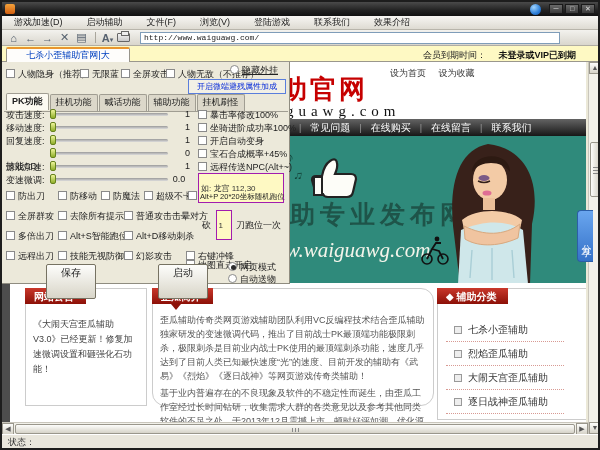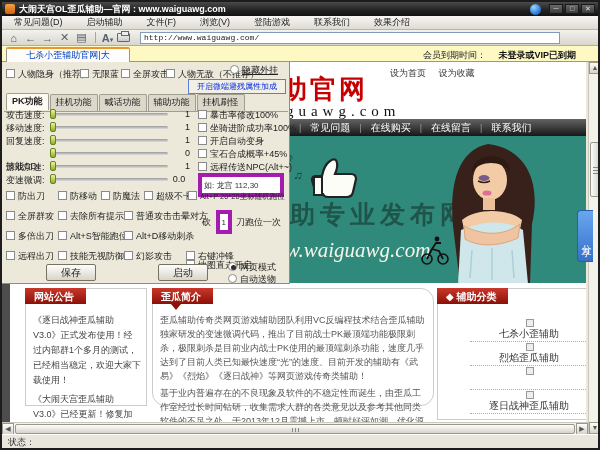--- a/index.html
+++ b/index.html
@@ -54,22 +54,22 @@
   .banner-site{position:absolute;left:256px;top:102px;font-size:21px;font-style:italic;color:#f4f4ea;
     font-family:"Liberation Serif","DejaVu Serif",serif;white-space:nowrap;}
   
   .cbox{position:absolute;background:#fff;border:1px solid #ccc;}
   .red-header{position:absolute;left:-1px;top:-1px;height:16px;padding:2px 12px 0 9px;
     background:linear-gradient(#c9382b,#8c1007);color:#fff;font-size:10px;font-weight:bold;white-space:nowrap;}
   .notch{position:absolute;left:18px;top:15px;width:0;height:0;border-left:5px solid transparent;
     border-right:5px solid transparent;border-top:6px solid #8c1007;}
   .cbox .body-text{position:absolute;left:7px;right:5px;top:24px;font-size:9px;color:#444;line-height:15px;overflow:hidden;}
   .intro-text{line-height:14px !important;color:#555 !important;}
-  .cat-item{position:absolute;left:32px;width:118px;height:23px;border-bottom:1px dotted #d89a93;
-    font-size:10px;color:#333;display:flex;align-items:center;flex-direction:column;}
+  .cat-item{position:absolute;left:8px;width:118px;height:23px;border-bottom:1px dotted #d89a93;
+    font-size:10px;color:#333;display:flex;align-items:center;}
   .cat-ico{width:8px;height:8px;border:1px solid #999;background:#eee;margin:0 6px 0 8px;flex:0 0 auto;}
   
   .vscroll{left:586px;top:60px;width:12px;height:372px;background:#f2f1ea;border-left:1px solid #c9c6bc;z-index:2;}
   .hscroll{left:0;top:420px;width:586px;height:12px;background:#f2f1ea;border-top:1px solid #c9c6bc;z-index:2;}
   .sb-btn{position:absolute;width:12px;height:12px;background:linear-gradient(#fdfdfb,#d6d3c8);
     border:1px solid #9a978c;font-size:7px;color:#555;text-align:center;line-height:10px;}
   .sb-thumb-v{position:absolute;left:1px;top:80px;width:10px;height:55px;background:linear-gradient(90deg,#fdfdfb,#d6d3c8);border:1px solid #9a978c;border-radius:2px;}
   .sb-thumb-h{position:absolute;left:13px;top:1px;width:560px;height:10px;background:linear-gradient(#fdfdfb,#d6d3c8);border:1px solid #9a978c;border-radius:2px;}
   .grip{position:absolute;left:2px;top:24px;width:6px;height:1px;background:#888;box-shadow:0 3px 0 #888,0 6px 0 #888;}
   .grip-h{position:absolute;left:276px;top:3px;width:1px;height:4px;background:#888;box-shadow:3px 0 0 #888,6px 0 0 #888;}
@@ -85,46 +85,45 @@
   .chk{white-space:nowrap;}
   .hide-link{text-decoration:underline;}
   .micro-link{border:1px solid #5a7edc;color:#0026d8;font-size:8px;text-align:center;padding:1px 2px;width:98px;background:#f2f0e6;}
   .ptab{display:inline-block;padding:1px 5px 2px 5px;border:1px solid #a09d92;border-bottom:none;background:#dcd8ca;margin-right:1px;border-radius:2px 2px 0 0;}
   .ptab.active{background:#fcfaf2;font-weight:bold;position:relative;top:-1px;}
   .ptabs{border-bottom:1px solid #a09d92;padding-left:2px;width:284px;}
   .slider-row{white-space:nowrap;}
   .track{position:absolute;height:3px;background:linear-gradient(#9a9a9a,#dcdcdc);border-radius:2px;width:118px;}
   .thumb{position:absolute;width:6px;height:10px;top:-4px;left:0;background:linear-gradient(#eef59a,#8fae2a);border:1px solid #66821c;border-radius:2px;}
   .sval{position:absolute;width:16px;text-align:right;}
-  .npc-input,.chop-input{border:4px solid #a21caf;background:#ffffff;font-size:8px;color:#333;height:14px;padding:8px 2px;}
-  .btn{position:absolute;width:50px;height:17px;background:linear-gradient(#fdfdfb,#d8d5c8);
+  .npc-input,.chop-input{border:1px solid #a21caf;background:#fef9c3;font-size:8px;color:#333;height:14px;padding:14px 2px;}
+  .btn{position:absolute;width:50px;height:35px;background:linear-gradient(#fdfdfb,#d8d5c8);
     border:1px solid #767262;border-radius:2px;font-size:10px;text-align:center;line-height:15px;}
   .small-note{font-size:7.5px;}
   
   .statusbar{left:0;top:432px;width:100%;height:14px;background:#e9e6dc;border-top:1px solid #fff;
     font-size:9px;color:#333;padding:1px 6px;z-index:6;}
   .bottom-edge{left:0;top:446px;width:100%;height:4px;background:#161616;z-index:6;}
 </style>
 </head>
 <body>
 
 <div class="window">
 
   <div class="abs titlebar">
     <span class="app-icon"></span>
-    <span>大闹天宫OL歪瓜辅助—官网 : www.waiguawg.com</span>
     <span class="tb-spacer"></span>
     <span class="gem"></span>
     <span class="winbtn">─</span>
     <span class="winbtn">□</span>
     <span class="winbtn">✕</span>
   </div>
 
   <div class="abs menubar">
-    <span class="menu-item">常见问题(D)</span>
+    <span class="menu-item">游戏加速(D)</span>
     <span class="menu-item">启动辅助</span>
     <span class="menu-item">文件(F)</span>
     <span class="menu-item">浏览(V)</span>
     <span class="menu-item">登陆游戏</span>
     <span class="menu-item">联系我们</span>
     <span class="menu-item">效果介绍</span>
   </div>
 
   <div class="abs toolbar">
     <span class="tool-icon">⌂</span>
@@ -197,21 +196,20 @@
         <path d="M30 82 C44 70 76 70 90 82 L87 96 C66 88 52 88 33 96 Z" fill="#f3cba6"></path>
         <path d="M29 92 C52 82 74 82 91 92 L96 146 L26 146 Z" fill="#cfe7ea"></path>
         <path d="M32 88 C52 98 72 98 88 86 L86 100 C64 110 44 108 33 101 Z" fill="#f0c4a0" stroke="#d8a87e" stroke-width="1"></path>
         <path d="M40 112 L38 140 M60 110 L60 142 M80 112 L82 140" stroke="#a9ced6" stroke-width="1.4" fill="none"></path>
       </svg>
     </div>
 
     <div class="cbox" style="left:23px;top:226px;width:122px;height:118px;">
       <div class="red-header">网站公告</div>
       <div class="body-text">
-        <div>《逐日战神歪瓜辅助V3.0》正式发布使用！经过内部群1个多月的测试，已经相当稳定，欢迎大家下载使用！</div>
         <div style="margin-top:4px;">《大闹天宫歪瓜辅助V3.0》已经更新！修复加速微调设置和砸强化石功能！</div>
       </div>
     </div>
 
     <div class="cbox" style="left:150px;top:226px;width:282px;height:118px;border-radius:13px;">
       <div class="red-header">歪瓜简介</div>
       <div class="notch"></div>
       <div class="body-text intro-text">
         <div>歪瓜辅助传奇类网页游戏辅助团队利用VC反编程技术结合歪瓜辅助独家研发的变速微调代码，推出了目前战士PK最顶端功能极限刺杀，极限刺杀是目前业内战士PK使用的最顶端刺杀功能，速度几乎达到了目前人类已知最快速度“光”的速度、目前开发的辅助有《武易》《烈焰》《逐日战神》等网页游戏传奇类辅助！</div>
         <div style="margin-top:3px;">基于业内普遍存在的不良现象及软件的不稳定性而诞生，由歪瓜工作室经过长时间钻研，收集需求人群的各类意见以及参考其他同类软件的不足之处，于2013年12月震撼上市，顿时好评如潮。优化源码，出刀，移动，药物，等三大加速功能均领先同类软件，传统的无限刀，无限冰，挖地暗杀，攻击过蓝，智能攻击，移动刺杀，飞捡装备，一步三摇，自动送物，自动买药等功能均经过进一步优化</div>
@@ -223,20 +221,21 @@
       <div class="cat-item" style="top:30px;">
           <span class="cat-ico"></span>
           <span>七杀小歪辅助</span>
         </div>
       <div class="cat-item" style="top:54px;">
           <span class="cat-ico"></span>
           <span>烈焰歪瓜辅助</span>
         </div>
       <div class="cat-item" style="top:78px;">
           <span class="cat-ico"></span>
+          <span>大闹天宫歪瓜辅助</span>
         </div>
       <div class="cat-item" style="top:102px;">
           <span class="cat-ico"></span>
           <span>逐日战神歪瓜辅助</span>
         </div>
     </div>
   </div>
 
   <div class="abs share-btn">分享</div>
 

